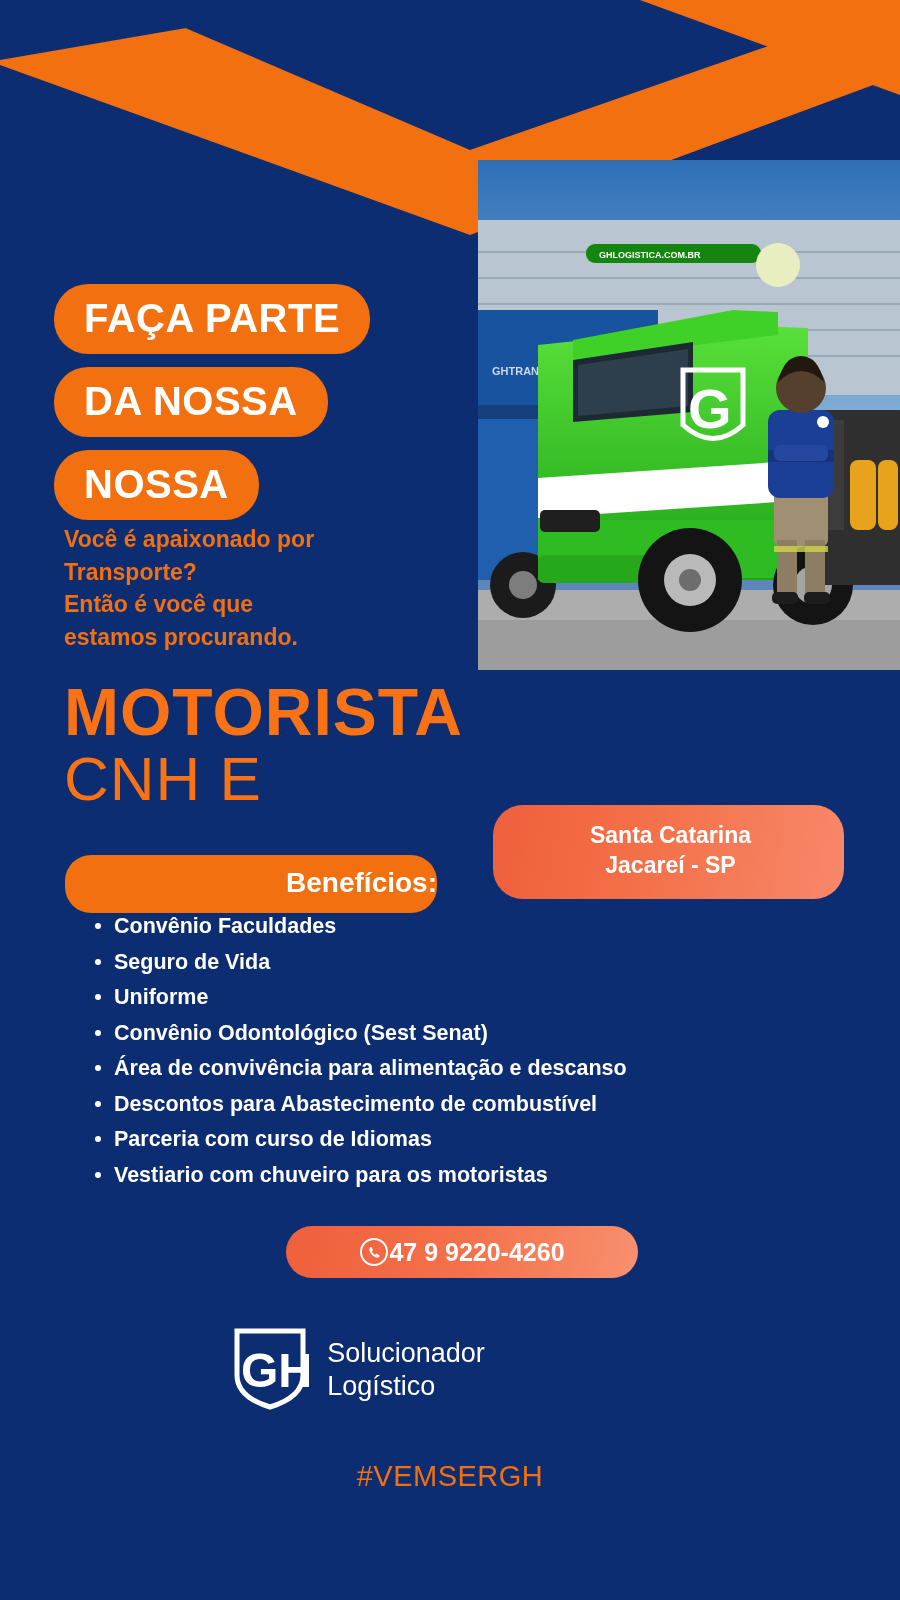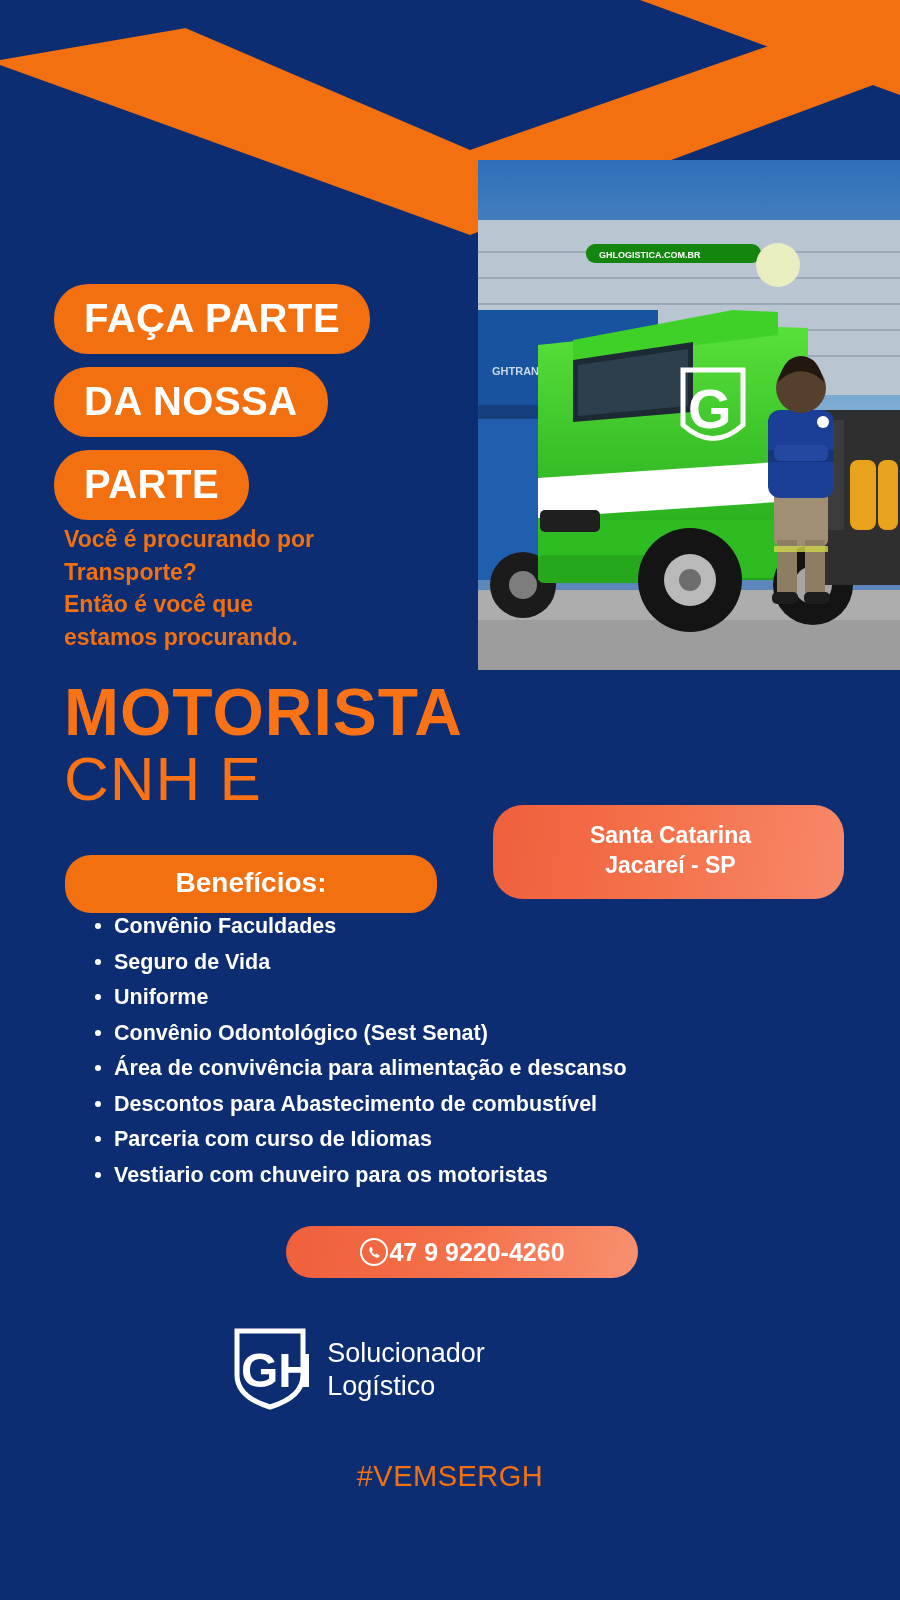--- a/index.html
+++ b/index.html
@@ -119,21 +119,21 @@
     position: absolute;
     top: 855px;
     left: 65px;
     width: 372px;
     padding: 12px 0 14px 0;
     border-radius: 26px;
     background: #f2700f;
     color: #ffffff;
     font-size: 28px;
     font-weight: bold;
-    text-align: center;
+    text-align: right;
   }
 
   
   .benefits-list {
     position: absolute;
     top: 912px;
     left: 92px;
     width: 760px;
     color: #ffffff;
   }
@@ -311,26 +311,26 @@
   </div>
 
   <div class="pill-stack">
     <div class="pill-row">
       <span class="pill">FAÇA PARTE</span>
     </div>
     <div class="pill-row">
       <span class="pill">DA NOSSA</span>
     </div>
     <div class="pill-row">
-      <span class="pill">PARTE</span>
+      <span class="pill">NOSSA</span>
     </div>
   </div>
 
   <div class="subcopy">
-    <div>Você é procurando por</div>
+    <div>Você é apaixonado por</div>
     <div>Transporte?</div>
     <div>Então é você que</div>
     <div>estamos procurando.</div>
   </div>
 
   <div class="job-title">
     <span class="line1">MOTORISTA</span>
     <span class="line2">CNH E</span>
   </div>
 

